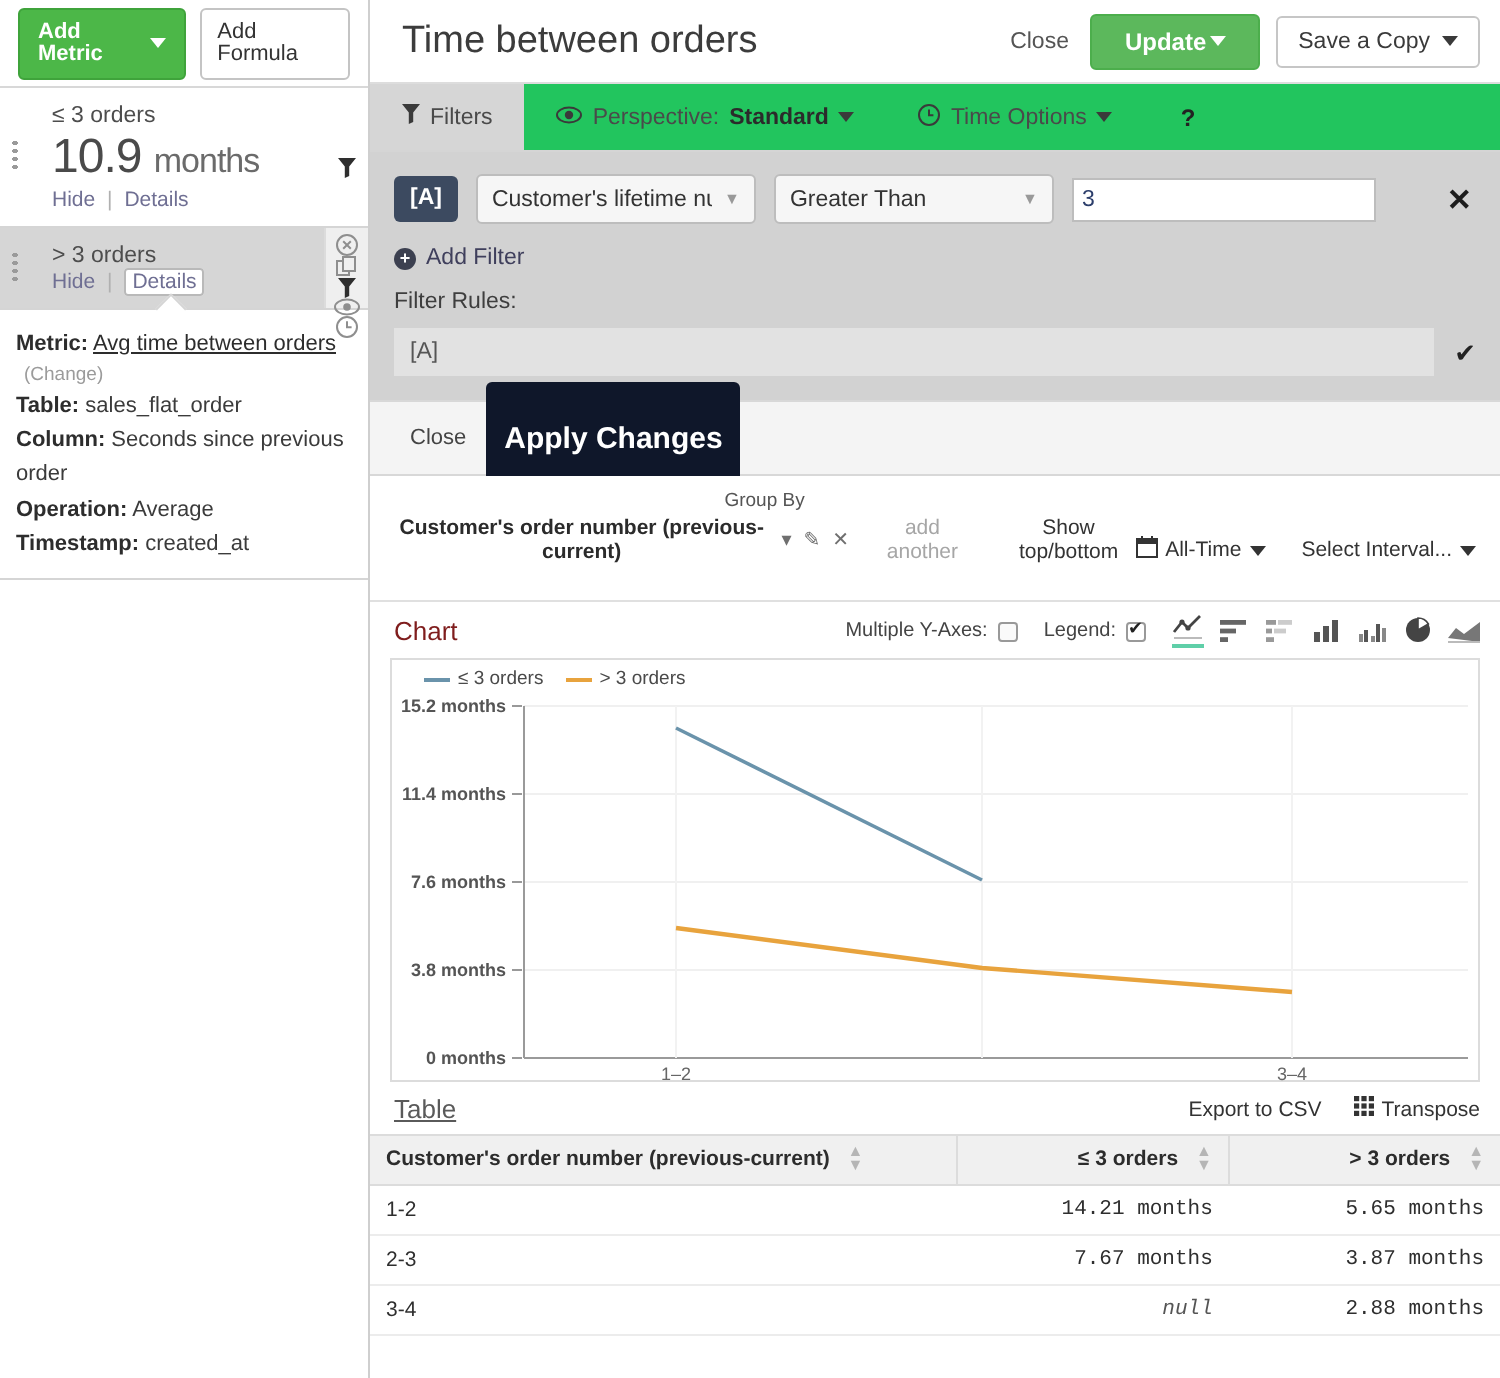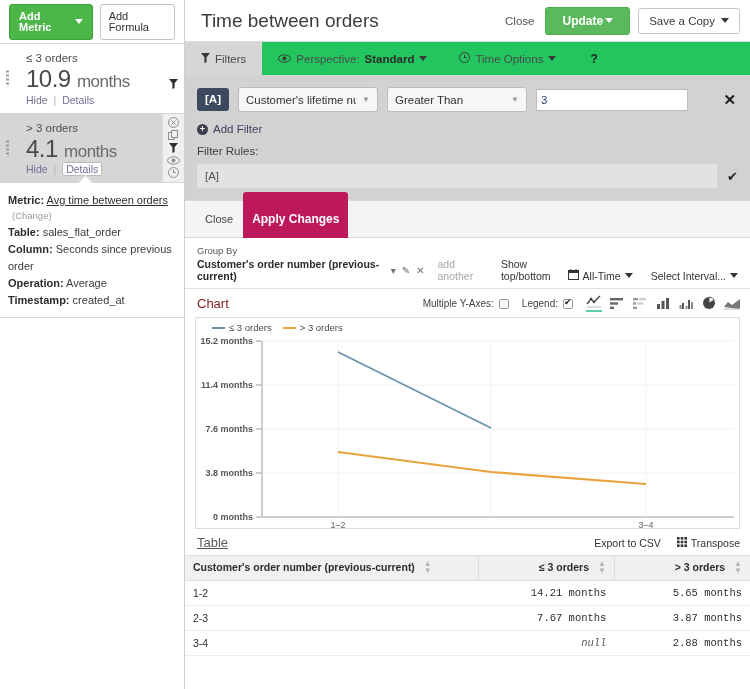--- a/index.html
+++ b/index.html
@@ -100,25 +100,25 @@
                line-height:1; font-weight:bold; }
   .fr-label { font-size:11.5px; color:#3e3e3e; margin-top:10px; }
   .fr-row { display:flex; align-items:center; gap:10px; margin-top:7px; }
   .fr-input { flex:1; background:#e2e2e2; border:none; height:24px; display:flex; align-items:center;
               padding:0 8px; font-size:11.5px; color:#555; }
   .check { color:#222; font-size:13px; }
 
   .apply-bar { background:#f4f4f4; border-top:1px solid #d8d8d8; border-bottom:1px solid #d8d8d8;
                height:38px; display:flex; align-items:center; padding:0 12px; gap:10px; }
   .apply-bar .close2 { font-size:11px; color:#444; cursor:pointer; padding-left:8px; }
-  .btn-apply { background:#be185d; color:#fff; border:none; border-radius:3px; font-size:12px;
+  .btn-apply { background:#0f172a; color:#fff; border:none; border-radius:3px; font-size:15px;
                font-weight:bold; padding:20px 9px; cursor:pointer; }
 
-  .groupby { background:#fff; padding:7px 12px 6px 12px; display:flex; align-items:flex-end;
-             border-bottom:1px solid #e0e0e0; }
+  .groupby { background:#fff; padding:7px 12px 18px 12px; display:flex; align-items:flex-end;
+             border-bottom:1px solid #e0e0e0;text-align:center; }
   .gb-left { flex:1; }
   .gb-cap { font-size:9.5px; color:#555; margin-bottom:2px; }
   .gb-line { display:flex; align-items:center; gap:6px; font-size:10.5px; }
   .gb-name { font-weight:bold; color:#2b2b2b; }
   .gb-ico { color:#6f6f6f; cursor:pointer; font-size:10px; }
   .gb-muted { color:#a6a6a6; margin-left:7px; cursor:pointer; }
   .gb-act { color:#333; margin-left:10px; cursor:pointer; }
   .gb-right { display:flex; align-items:center; gap:18px; font-size:10.5px; color:#333; }
   .gb-right .it { display:flex; align-items:center; gap:4px; cursor:pointer; }
 
@@ -191,24 +191,20 @@
           <svg width="9" height="10" viewBox="0 0 9 10">
               <path d="M0 0h9L5.6 4.3V9L3.4 10V4.3z" fill="currentColor"></path>
             </svg>
         </div>
       </div>
     </div>
 
     <div class="metric-card sel">
       <div class="drag-handle"></div>
       <div class="mc-label">&gt; 3 orders</div>
-      <div class="mc-value">
-        <span>4.1</span>
-        <span class="unit">months</span>
-      </div>
       <div class="mc-links">
         <span class="lnk">Hide</span>
         <span class="sep">|</span>
         <span class="lnk boxed">Details</span>
       </div>
       <div class="icon-rail alt">
         <div class="rail-ico">
           <svg width="11" height="11" viewBox="0 0 11 11">
               <circle cx="5.5" cy="5.5" r="5" fill="none" stroke="currentColor"></circle>
               <path d="M3.6 3.6l3.8 3.8M7.4 3.6L3.6 7.4" stroke="currentColor" stroke-width="1"></path>

